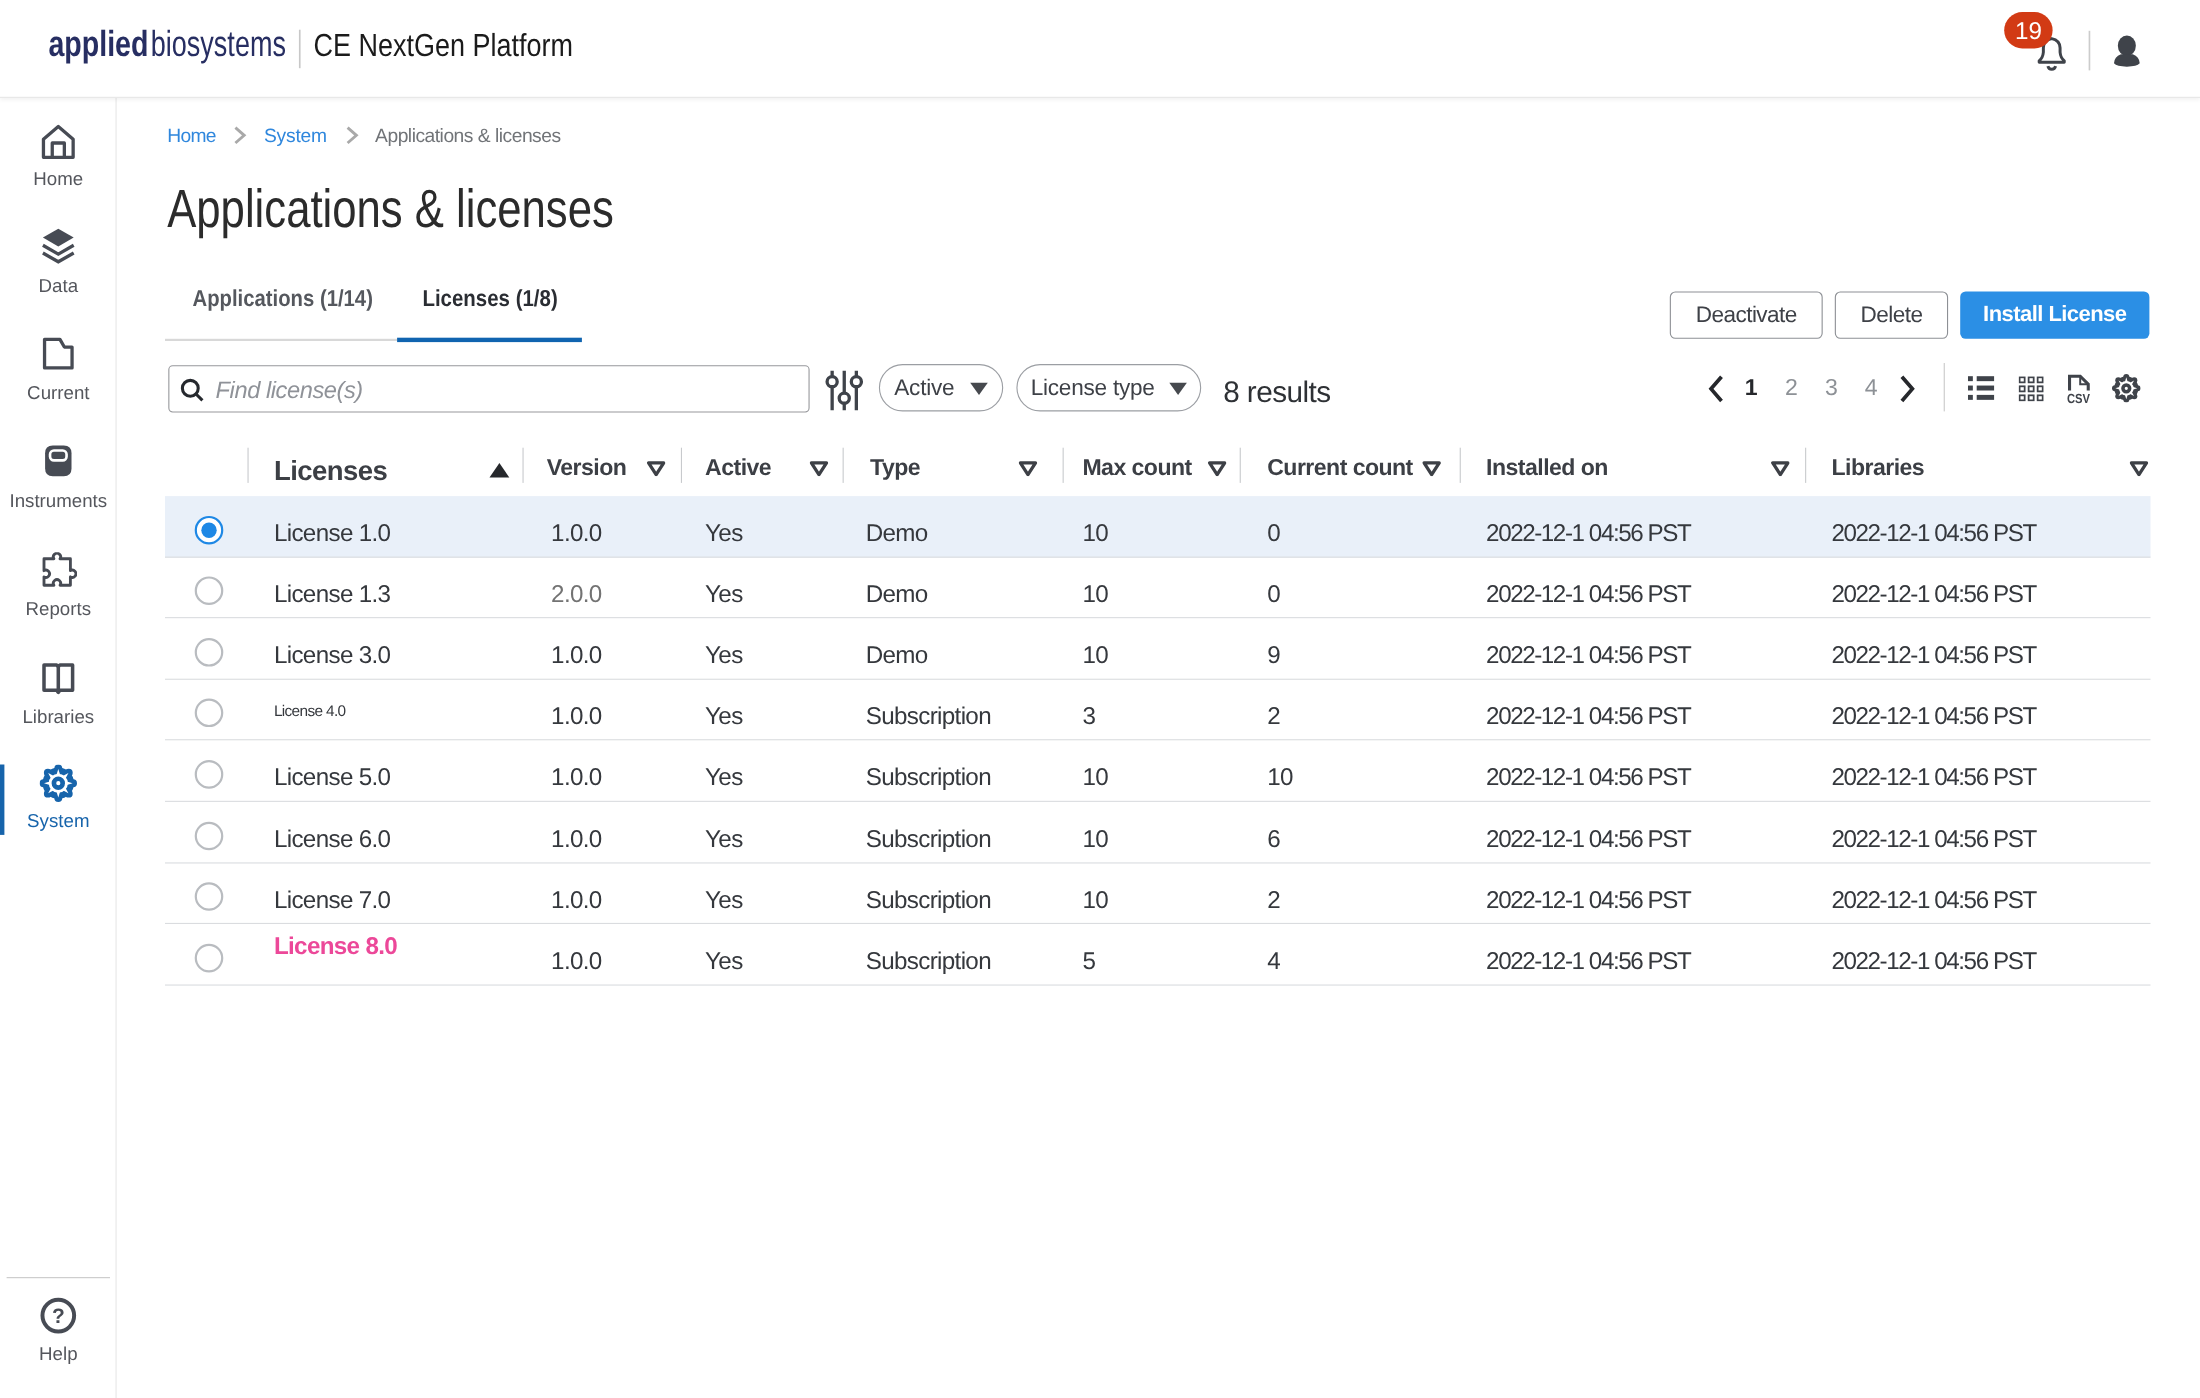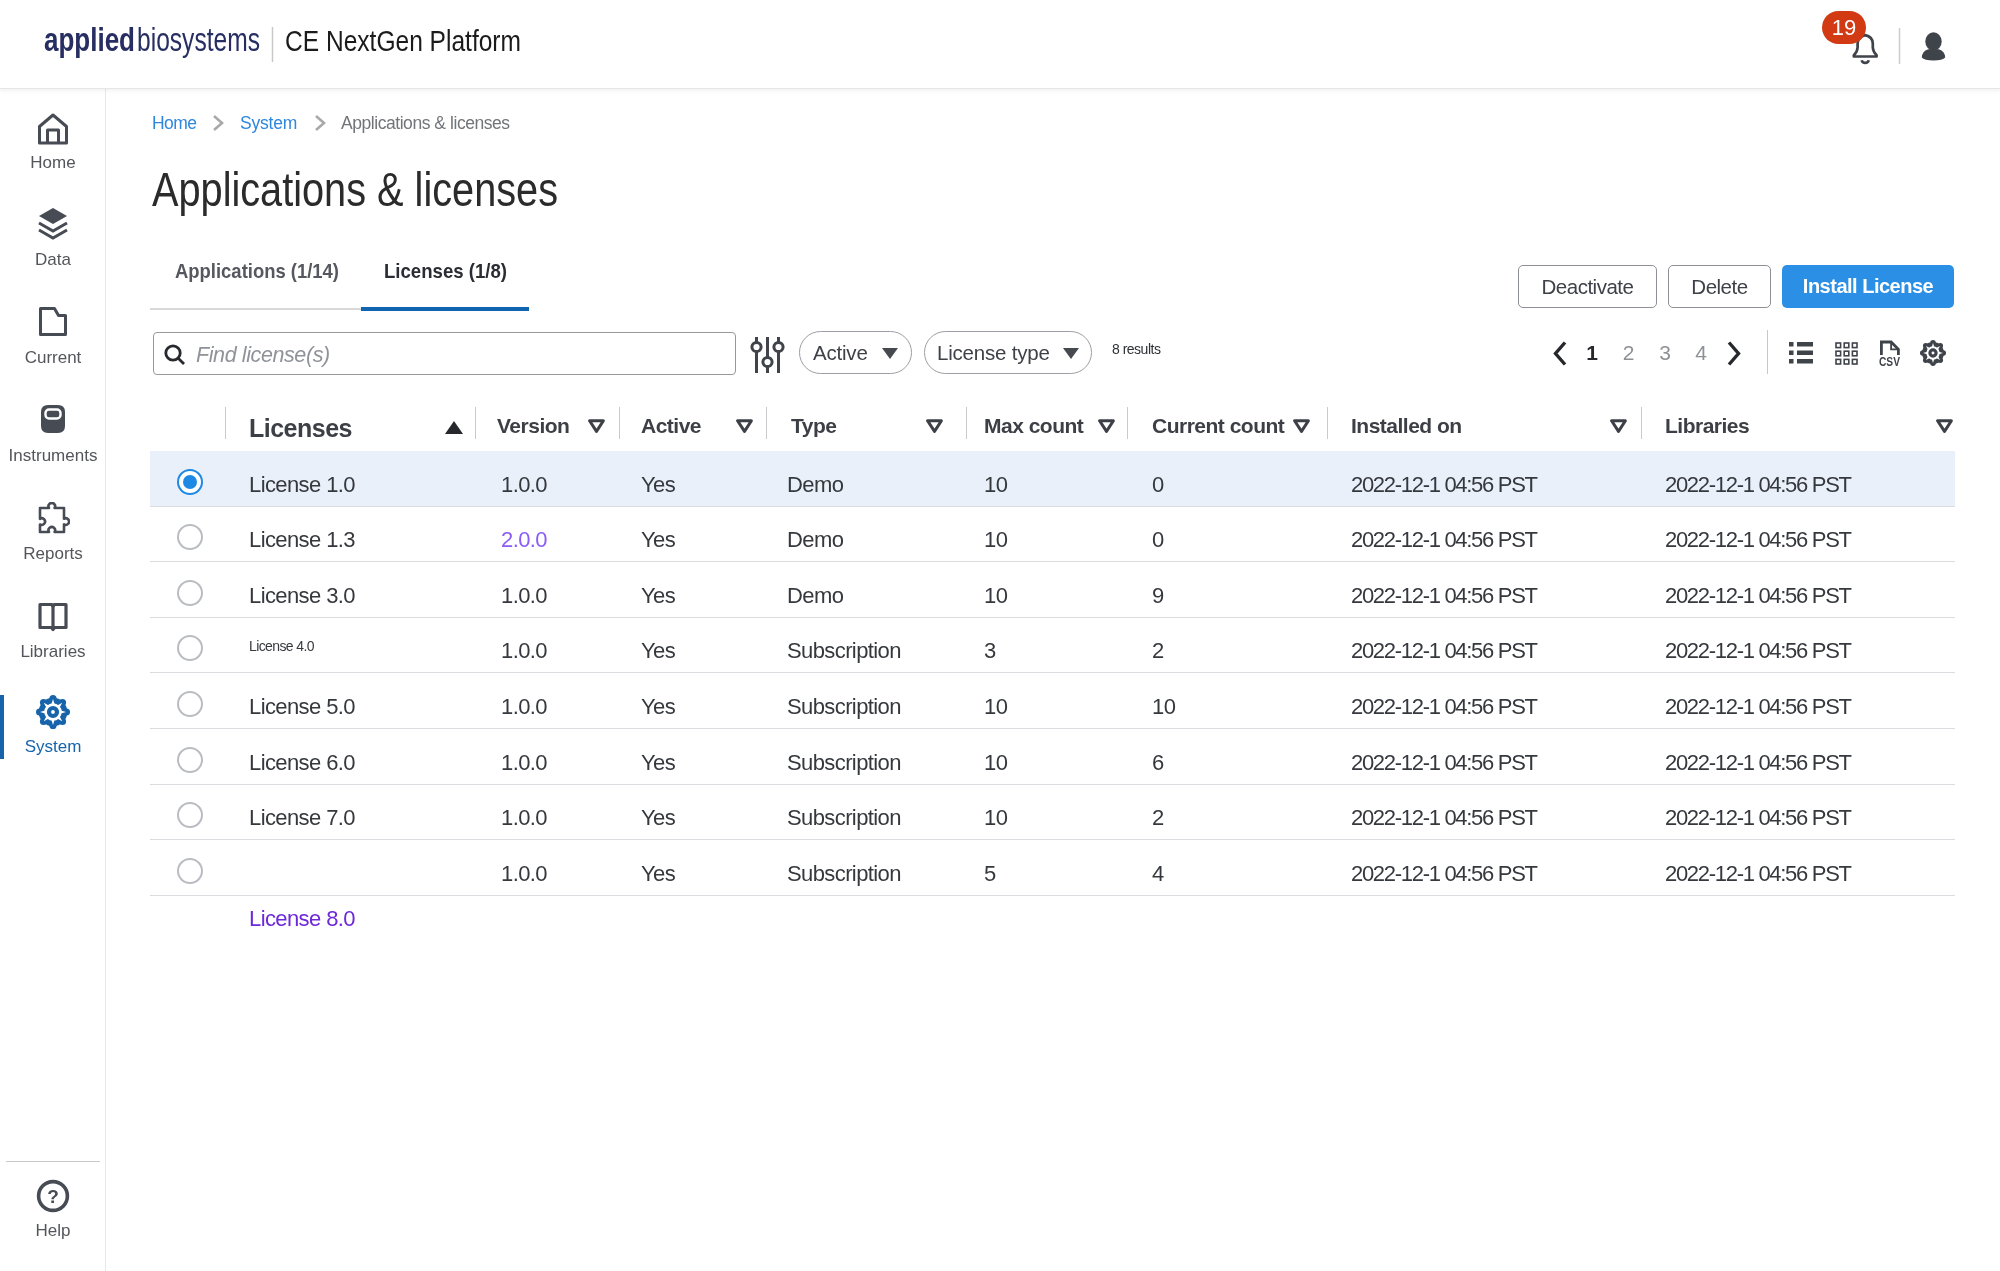--- a/index.html
+++ b/index.html
@@ -143,21 +143,21 @@
       <circle cx="28.5" cy="12" r="4.6"></circle>
     </g>
   </svg>
 
   <div class="abs" style="left:799px;top:331px;width:113px;height:43px;border:1.5px solid #9b9ea3;border-radius:21.5px;"></div>
   <div class="abs" style="left:813px;top:341px;font-size:20.5px;font-weight:400;color:#3e4147;letter-spacing:-0.2px;">Active</div>
   <div class="abs" style="left:882px;top:348px;width:0;height:0;border-left:8.5px solid transparent;border-right:8.5px solid transparent;border-top:11px solid #46494e;"></div>
   <div class="abs" style="left:924px;top:331px;width:168px;height:43px;border:1.5px solid #9b9ea3;border-radius:21.5px;"></div>
   <div class="abs" style="left:937px;top:341px;font-size:20.5px;font-weight:400;color:#3e4147;letter-spacing:-0.2px;">License type</div>
   <div class="abs" style="left:1063px;top:348px;width:0;height:0;border-left:8.5px solid transparent;border-right:8.5px solid transparent;border-top:11px solid #46494e;"></div>
-  <div class="abs" style="left:1112px;top:341px;font-size:14px;color:#2e3135;letter-spacing:-0.5px;">8 results</div>
+  <div class="abs" style="left:1112px;top:341px;font-size:27px;color:#2e3135;letter-spacing:-0.5px;">8 results</div>
 
   <svg class="abs" style="left:1551px;top:340px;" width="20" height="27" viewBox="0 0 20 27" fill="none" stroke="#26282c" stroke-width="3.4">
       <path d="M 14 2.5 L 4.5 13.5 L 14 24.5"></path>
     </svg>
   <div class="abs" style="left:1583px;top:341px;width:18px;text-align:center;font-size:21px;font-weight:bold;color:#26282c;">1</div>
   <div class="abs" style="left:1619.5px;top:341px;width:18px;text-align:center;font-size:21px;color:#8d9196;">2</div>
   <div class="abs" style="left:1656px;top:341px;width:18px;text-align:center;font-size:21px;color:#8d9196;">3</div>
   <div class="abs" style="left:1692px;top:341px;width:18px;text-align:center;font-size:21px;color:#8d9196;">4</div>
   <svg class="abs" style="left:1723px;top:340px;" width="20" height="27" viewBox="0 0 20 27" fill="none" stroke="#26282c" stroke-width="3.4">
       <path d="M 6 2.5 L 15.5 13.5 L 6 24.5"></path>
@@ -256,21 +256,21 @@
   <div class="abs" style="left:501px;top:471.5px;font-size:22px;color:#35383d;letter-spacing:-0.6px;">1.0.0</div>
   <div class="abs" style="left:641px;top:471.5px;font-size:22px;color:#35383d;letter-spacing:-0.6px;">Yes</div>
   <div class="abs" style="left:787px;top:471.5px;font-size:22px;color:#35383d;letter-spacing:-0.6px;">Demo</div>
   <div class="abs" style="left:984px;top:471.5px;font-size:22px;color:#35383d;letter-spacing:-0.6px;">10</div>
   <div class="abs" style="left:1152px;top:471.5px;font-size:22px;color:#35383d;letter-spacing:-0.6px;">0</div>
   <div class="abs" style="left:1351px;top:471.5px;font-size:22px;color:#35383d;letter-spacing:-1.3px;">2022-12-1 04:56 PST</div>
   <div class="abs" style="left:1665px;top:471.5px;font-size:22px;color:#35383d;letter-spacing:-1.3px;">2022-12-1 04:56 PST</div>
   <div class="abs" style="left:150px;top:506.6px;width:1805px;height:55.6px;border-bottom:1px solid #dadcdf;"></div>
   <div class="abs" style="left:176.5px;top:524.1px;width:26px;height:26px;border:2.5px solid #b9bcc0;border-radius:50%;background:#fff;"></div>
   <div class="abs" style="left:249px;top:527.1px;font-size:22px;color:#35383d;letter-spacing:-0.6px;">License 1.3</div>
-  <div class="abs" style="left:501px;top:527.1px;font-size:22px;color:#8b5cf6;letter-spacing:-0.6px;">2.0.0</div>
+  <div class="abs" style="left:501px;top:527.1px;font-size:22px;color:#737373;letter-spacing:-0.6px;">2.0.0</div>
   <div class="abs" style="left:641px;top:527.1px;font-size:22px;color:#35383d;letter-spacing:-0.6px;">Yes</div>
   <div class="abs" style="left:787px;top:527.1px;font-size:22px;color:#35383d;letter-spacing:-0.6px;">Demo</div>
   <div class="abs" style="left:984px;top:527.1px;font-size:22px;color:#35383d;letter-spacing:-0.6px;">10</div>
   <div class="abs" style="left:1152px;top:527.1px;font-size:22px;color:#35383d;letter-spacing:-0.6px;">0</div>
   <div class="abs" style="left:1351px;top:527.1px;font-size:22px;color:#35383d;letter-spacing:-1.3px;">2022-12-1 04:56 PST</div>
   <div class="abs" style="left:1665px;top:527.1px;font-size:22px;color:#35383d;letter-spacing:-1.3px;">2022-12-1 04:56 PST</div>
   <div class="abs" style="left:150px;top:562.2px;width:1805px;height:55.6px;border-bottom:1px solid #dadcdf;"></div>
   <div class="abs" style="left:176.5px;top:579.7px;width:26px;height:26px;border:2.5px solid #b9bcc0;border-radius:50%;background:#fff;"></div>
   <div class="abs" style="left:249px;top:582.7px;font-size:22px;color:#35383d;letter-spacing:-0.6px;">License 3.0</div>
   <div class="abs" style="left:501px;top:582.7px;font-size:22px;color:#35383d;letter-spacing:-0.6px;">1.0.0</div>
@@ -315,21 +315,21 @@
   <div class="abs" style="left:249px;top:805.1px;font-size:22px;color:#35383d;letter-spacing:-0.6px;">License 7.0</div>
   <div class="abs" style="left:501px;top:805.1px;font-size:22px;color:#35383d;letter-spacing:-0.6px;">1.0.0</div>
   <div class="abs" style="left:641px;top:805.1px;font-size:22px;color:#35383d;letter-spacing:-0.6px;">Yes</div>
   <div class="abs" style="left:787px;top:805.1px;font-size:22px;color:#35383d;letter-spacing:-0.6px;">Subscription</div>
   <div class="abs" style="left:984px;top:805.1px;font-size:22px;color:#35383d;letter-spacing:-0.6px;">10</div>
   <div class="abs" style="left:1152px;top:805.1px;font-size:22px;color:#35383d;letter-spacing:-0.6px;">2</div>
   <div class="abs" style="left:1351px;top:805.1px;font-size:22px;color:#35383d;letter-spacing:-1.3px;">2022-12-1 04:56 PST</div>
   <div class="abs" style="left:1665px;top:805.1px;font-size:22px;color:#35383d;letter-spacing:-1.3px;">2022-12-1 04:56 PST</div>
   <div class="abs" style="left:150px;top:840.2px;width:1805px;height:55.6px;border-bottom:1px solid #dadcdf;"></div>
   <div class="abs" style="left:176.5px;top:857.7px;width:26px;height:26px;border:2.5px solid #b9bcc0;border-radius:50%;background:#fff;"></div>
-  <div class="abs" style="left:249px;top:906px;font-size:22px;color:#6d28d9;letter-spacing:-0.6px;">License 8.0</div>
+  <div class="abs" style="left:249px;top:847px;font-size:22px;color:#ec4899;letter-spacing:-0.6px;font-weight:bold;">License 8.0</div>
   <div class="abs" style="left:501px;top:860.7px;font-size:22px;color:#35383d;letter-spacing:-0.6px;">1.0.0</div>
   <div class="abs" style="left:641px;top:860.7px;font-size:22px;color:#35383d;letter-spacing:-0.6px;">Yes</div>
   <div class="abs" style="left:787px;top:860.7px;font-size:22px;color:#35383d;letter-spacing:-0.6px;">Subscription</div>
   <div class="abs" style="left:984px;top:860.7px;font-size:22px;color:#35383d;letter-spacing:-0.6px;">5</div>
   <div class="abs" style="left:1152px;top:860.7px;font-size:22px;color:#35383d;letter-spacing:-0.6px;">4</div>
   <div class="abs" style="left:1351px;top:860.7px;font-size:22px;color:#35383d;letter-spacing:-1.3px;">2022-12-1 04:56 PST</div>
   <div class="abs" style="left:1665px;top:860.7px;font-size:22px;color:#35383d;letter-spacing:-1.3px;">2022-12-1 04:56 PST</div>
 
 </div>
 

